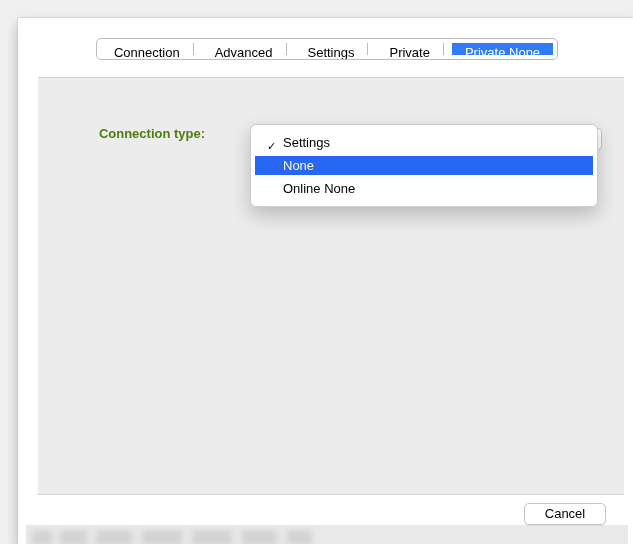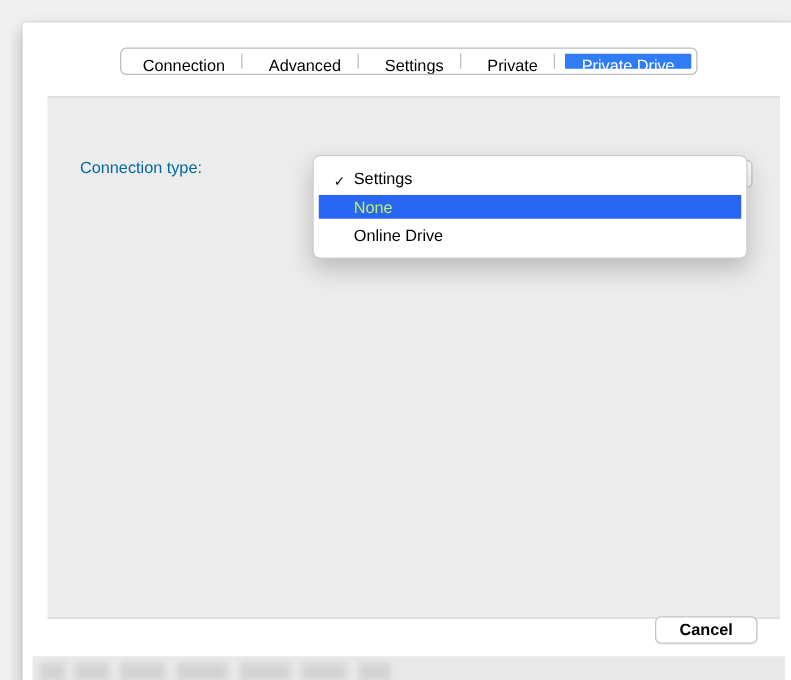--- a/index.html
+++ b/index.html
@@ -65,23 +65,24 @@
     .form-row {
       position: absolute;
       top: 38px;
       left: 18px;
       right: 18px;
       display: flex;
       align-items: flex-start;
     }
     .form-label {
       width: 176px;
-      text-align: left;
+      text-align: center;
       padding-top: 2px;
-      color: #0369a1;
+      color: #4d7c0f;
+      font-weight: bold;
     }
     .dropdown-wrap {
       position: relative;
       flex: 1;
     }
     .dropdown-button {
       width: 100%;
       height: 22px;
       background: #ffffff;
       border: 1px solid #c6c6c6;
@@ -116,21 +117,21 @@
       user-select: none;
     }
     .dropdown-item .check {
       position: absolute;
       left: 8px; top: 0;
       line-height: 19px;
       font-size: 11px;
     }
     .dropdown-item.highlighted {
       background: #2866f4;
-      color: #bef264;
+      color: #fef9c3;
     }
     .bottom-bar {
       position: relative;
       height: 82px;
       background: #ffffff;
     }
     .blur-strip {
       position: absolute;
       top: 2px; left: 0; right: 0; height: 26px;
       background: #e9e9e9;
@@ -147,24 +148,23 @@
         #cfcfcf 110px 150px, #e9e9e9 150px 160px,
         #cfcfcf 160px 200px, #e9e9e9 200px 210px,
         #cfcfcf 210px 245px, #e9e9e9 245px 255px,
         #cfcfcf 255px 280px
       );
       filter: blur(3px);
       opacity: 0.85;
     }
     .button-row {
       position: absolute;
-      right: 18px; bottom: 18px;
+      right: 18px; bottom: 8px;
       display: flex;
       gap: 14px;
-      font-weight: bold;
     }
     .btn {
       width: 82px;
       height: 22px;
       border-radius: 5px;
       font-size: 13px;
       line-height: 20px;
       text-align: center;
       cursor: default;
       user-select: none;
@@ -183,42 +183,42 @@
 </head>
 <body>
 
 <div class="window">
   <div class="top-zone">
     <div class="tabbar">
       <div class="tab">Connection</div>
       <div class="tab">Advanced</div>
       <div class="tab">Settings</div>
       <div class="tab">Private</div>
-      <div class="tab active">Private Drive</div>
+      <div class="tab active">Private None</div>
     </div>
   </div>
 
   <div class="content-outer">
     <div class="content-panel">
       <div class="form-row">
         <div class="form-label">Connection type:</div>
         <div class="dropdown-wrap">
           <div class="dropdown-button">
             <div class="dropdown-endcap"></div>
           </div>
           <div class="dropdown-menu">
             <div class="dropdown-item">
               <span class="check">✓</span>
               <span>Settings</span>
             </div>
             <div class="dropdown-item highlighted">
               <span>None</span>
             </div>
             <div class="dropdown-item">
-              <span>Online Drive</span>
+              <span>Online None</span>
             </div>
           </div>
         </div>
       </div>
     </div>
   </div>
 
   <div class="bottom-bar">
     <div class="blur-strip"></div>
     <div class="button-row">

